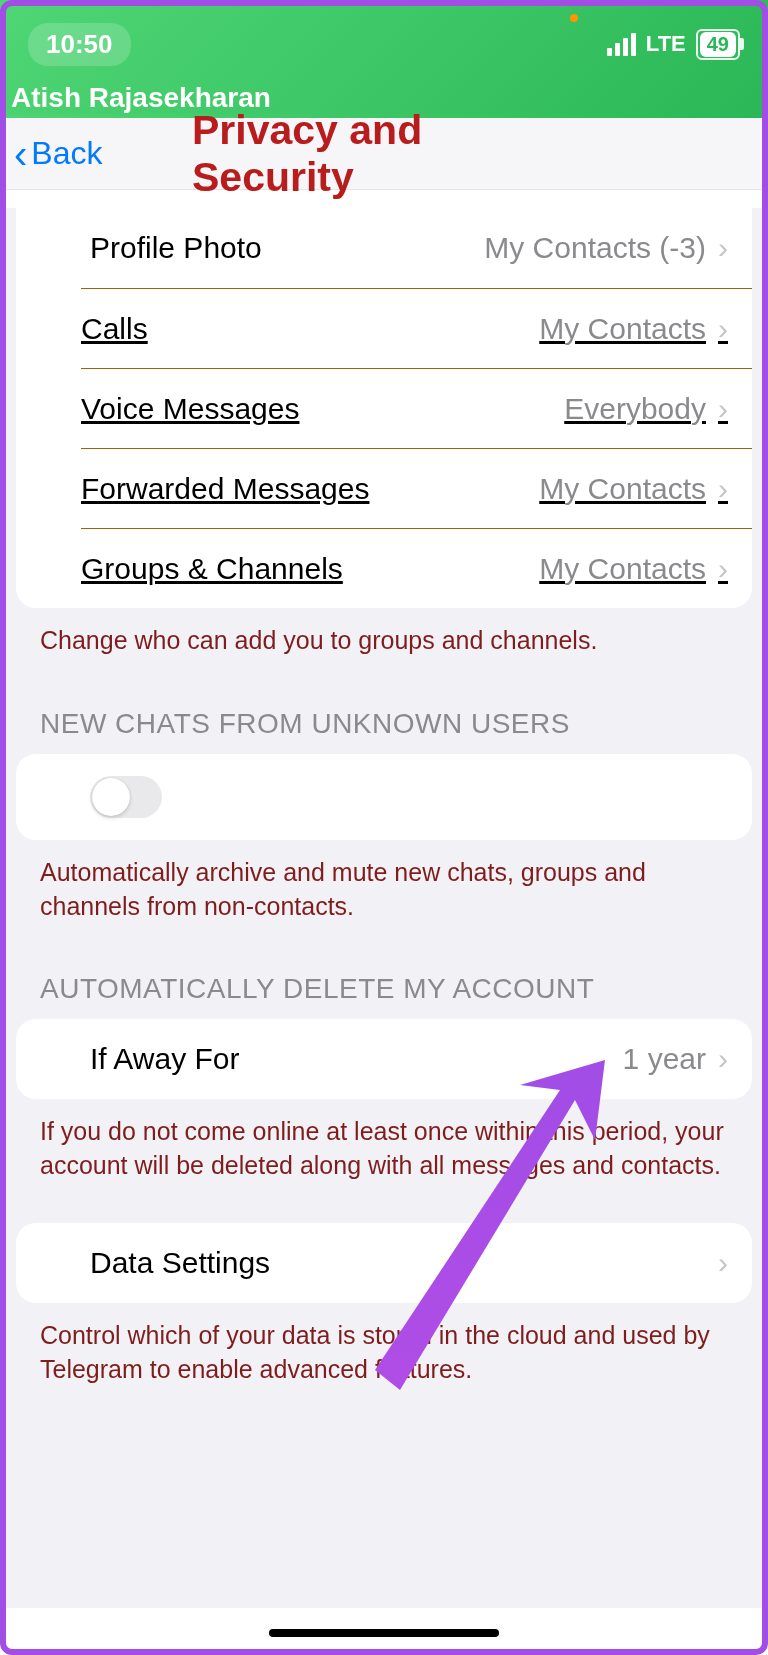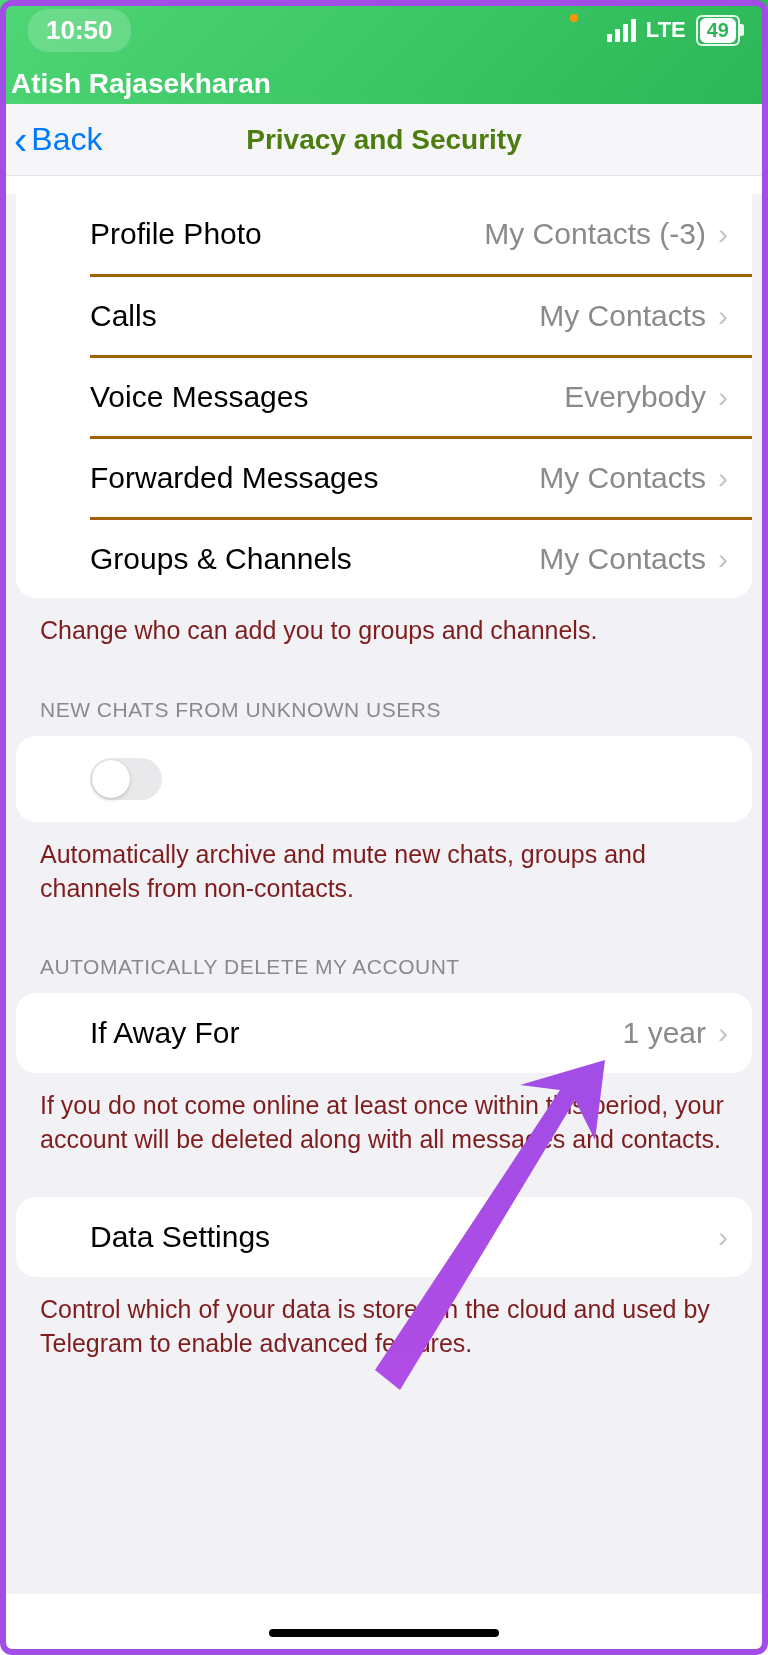--- a/index.html
+++ b/index.html
@@ -14,24 +14,24 @@
     .frame {
       position: absolute;
       inset: 0;
       border: 6px solid #a14de6;
       border-radius: 12px;
       pointer-events: none;
       z-index: 100;
     }
     .status-green {
       background: linear-gradient(135deg, #4fd675 0%, #2bb757 100%);
-      height: 104px;
+      height: 118px;
       position: relative;
       color: #fff;
-      padding-top: 10px;
+      padding-top: 24px;
     }
     .status-green::after {
       content: "";
       position: absolute;
       bottom: -10px; left: 0; right: 0;
       height: 14px;
       background: linear-gradient(135deg, #4fd675 0%, #2bb757 100%);
       clip-path: polygon(0 0, 100% 0, 100% 40%, 80% 100%, 50% 20%, 20% 100%, 0 40%);
       opacity: .6;
     }
@@ -102,23 +102,23 @@
       color: #007aff;
       font-size: 32px;
       padding-left: 14px;
       font-weight: 400;
     }
     .back-chevron { font-size: 40px; font-weight: 300; line-height: 1; }
     .nav-title {
       position: absolute;
       left: 50%;
       transform: translateX(-50%);
-      font-size: 28px;
+      font-size: 41px;
       font-weight: 700;
-      color: #4d7c0f;
+      color: #b91c1c;
     }
     .content {
       background: #f2f1f6;
       min-height: 1400px;
       padding-bottom: 100px;
     }
     .group {
       background: #fff;
       margin: 0 16px;
       border-radius: 20px;
@@ -127,32 +127,32 @@
     }
     .group.first { margin-top: 18px; border-top-left-radius: 0; border-top-right-radius: 0; margin-left:16px; margin-right:16px;}
     .row {
       display: flex;
       align-items: center;
       justify-content: space-between;
       padding: 22px 24px 22px 30px;
       font-size: 30px;
       min-height: 80px;
     }
-    .row + .row { border-top: 3px solid #a16207; margin-left: 30px; padding-left: 0;}
+    .row + .row { border-top: 1px solid #a16207; margin-left: 21px; padding-left: 0; text-decoration: underline;}
     .row-label { color: #000; font-weight: 400; }
     .row-right { display: flex; align-items: flex-end; gap: 12px; }
     .row-value { color: #8a8a8e; font-size: 30px; }
     .chevron {
       color: #c5c5c9;
       font-size: 30px;
       font-weight: 300;
     }
     .section-header {
       color: #8a8a8e;
-      font-size: 21px;
+      font-size: 28px;
       letter-spacing: 0.5px;
       padding: 50px 60px 14px 40px;
       text-transform: uppercase;
     }
     .footer-text {
       color: #7f1d1d;
       font-size: 25px;
       line-height: 1.35;
       padding: 16px 40px 0 40px;
     }

